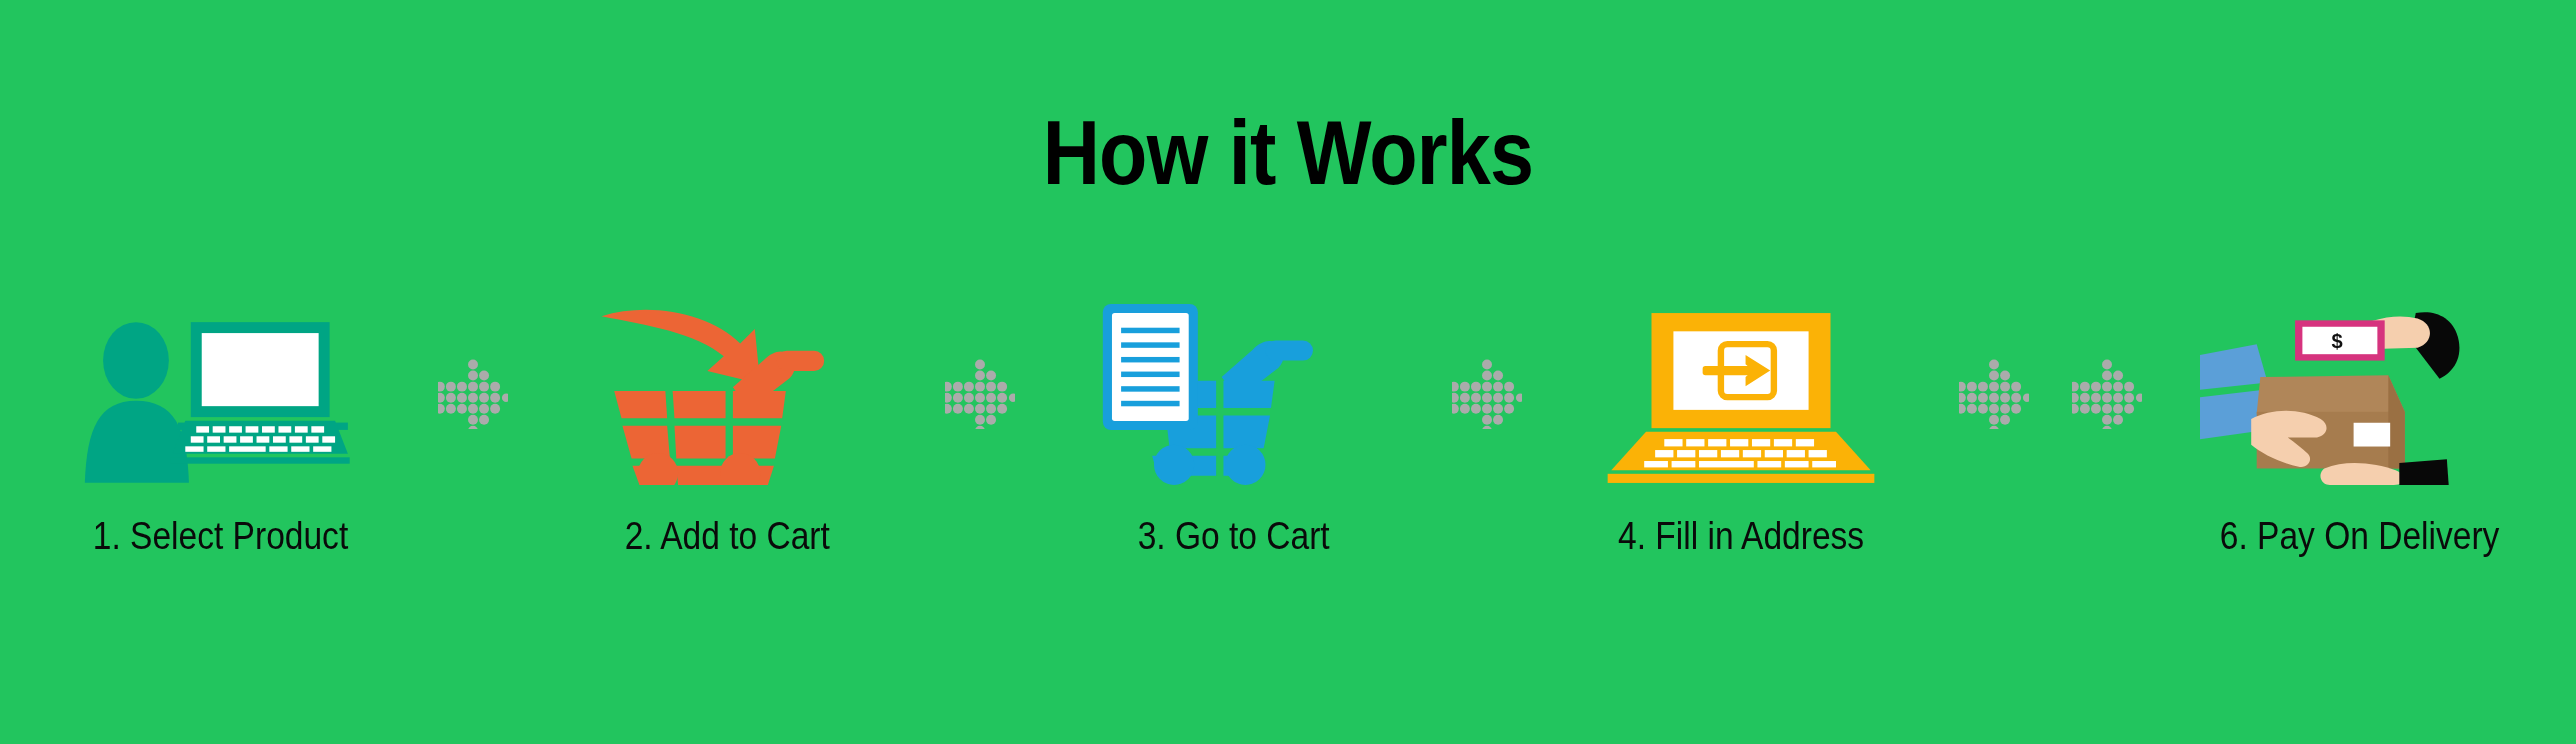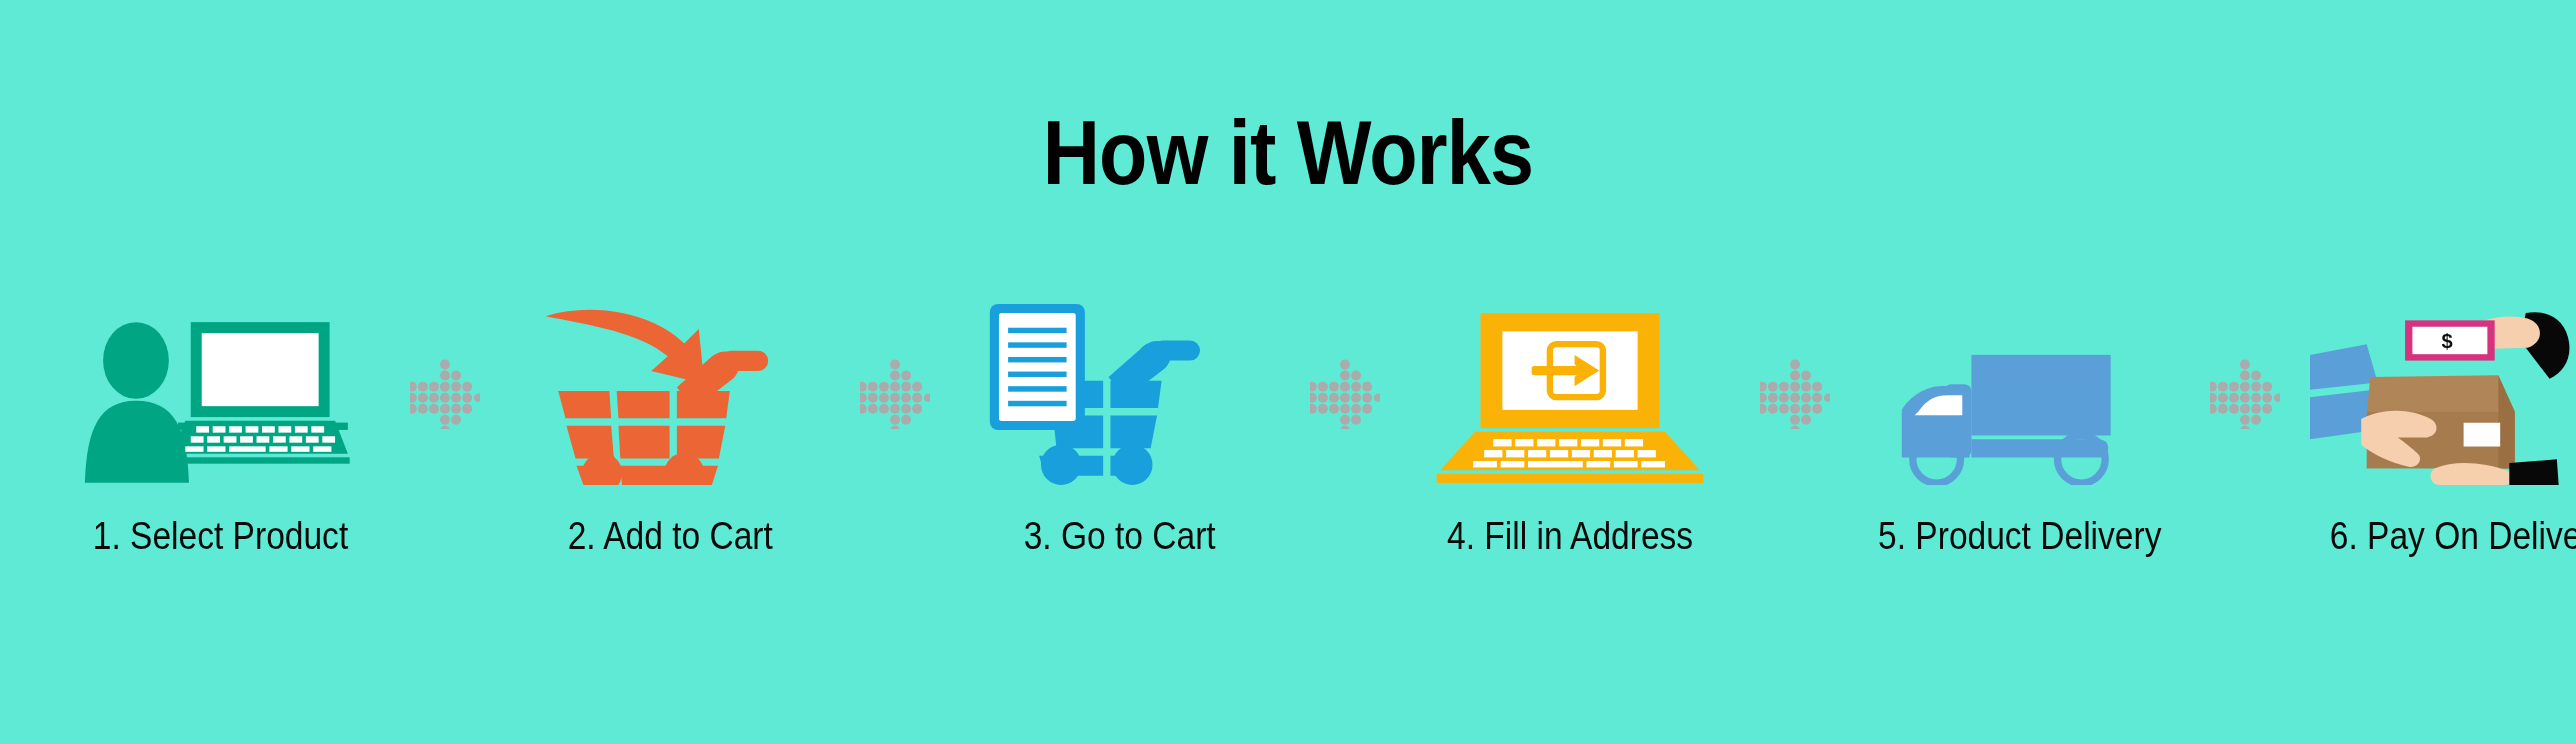--- a/index.html
+++ b/index.html
@@ -2,21 +2,21 @@
 <html style="font-size:14.6px"><head>
 <meta charset="utf-8">
 <style>
   * { box-sizing: border-box; margin: 0; padding: 0; }
   html, body {
     width: 2576px; height: 745px;
     background: #ffffff;
     font-family: "Liberation Sans", sans-serif;
     overflow: hidden;
   }
-  .page { position: relative; width: 2576px; height: 745px; background:#5eead4; }
+  .page { position: relative; width: 2576px; height: 745px; background:#22c55e; }
 
   .title {
     position: absolute;
     top: 108px; left: 0; width: 2576px;
     text-align: center;
     font-family: "Liberation Sans", sans-serif;
     font-weight: 700;
     font-size: 90px;
     letter-spacing: -0.9px;
     color: #000000;
@@ -339,38 +339,20 @@
           <circle cx="38" cy="54" r="5.4"></circle>
             <circle cx="50" cy="54" r="5.4"></circle>
             <circle cx="62" cy="54" r="5.4"></circle>
           <circle cx="38" cy="66" r="5.4"></circle>
             <circle cx="50" cy="66" r="5.4"></circle>
           <circle cx="38" cy="78" r="5.4"></circle>
         </g>
       </svg>
     </div>
 
-    <div class="step">
-      <div class="icon-box">
-        <svg width="284" height="165" viewBox="0 0 310 180">
-          <g fill="#5B9FD8">
-            <path d="M26 98 L26 150 L100 150 L100 72 L70 72 C52 72 34 84 26 98 Z"></path>
-            <rect x="72" y="70" width="30" height="80" rx="8"></rect>
-            <rect x="102" y="38" width="152" height="88"></rect>
-            <path d="M102 130 L240 130 C252 130 254 140 248 150 L102 150 Z"></path>
-          </g>
-          <path d="M44 100 C52 88 62 82 76 82 L92 82 L92 104 L40 104 Z" fill="#ffffff"></path>
-          <g fill="none" stroke="#5B9FD8" stroke-width="8">
-            <circle cx="64" cy="152" r="26"></circle>
-            <circle cx="222" cy="152" r="26"></circle>
-          </g>
-        </svg>
-      </div>
-      <div class="label">5. Product Delivery</div>
-    </div>
 
     <div class="sep">
       <svg width="70" height="70" viewBox="0 0 76 76">
         <g fill="#ABABAB">
           <circle cx="38" cy="6" r="5.4"></circle>
           <circle cx="38" cy="18" r="5.4"></circle>
             <circle cx="50" cy="18" r="5.4"></circle>
           <circle cx="2" cy="30" r="5.4"></circle>
             <circle cx="14" cy="30" r="5.4"></circle>
             <circle cx="26" cy="30" r="5.4"></circle>

